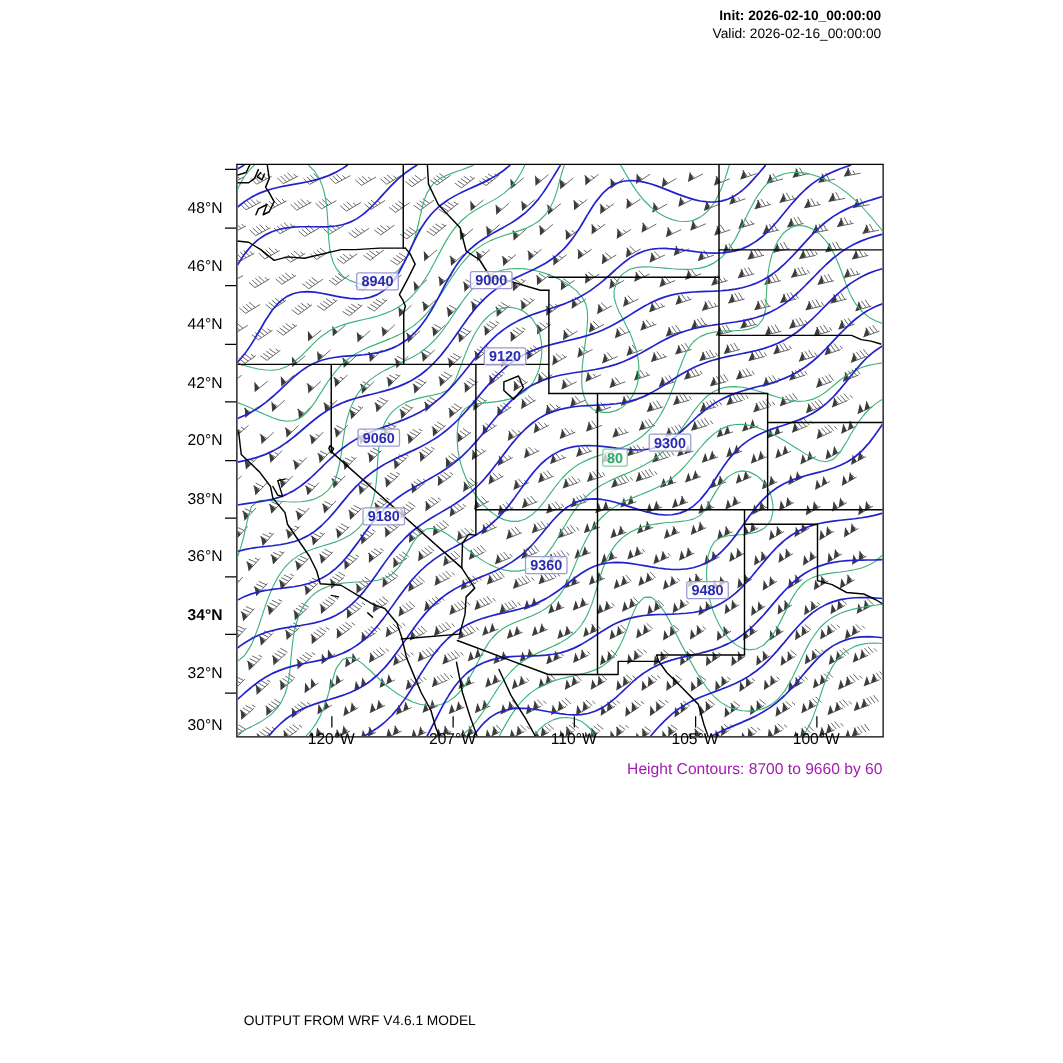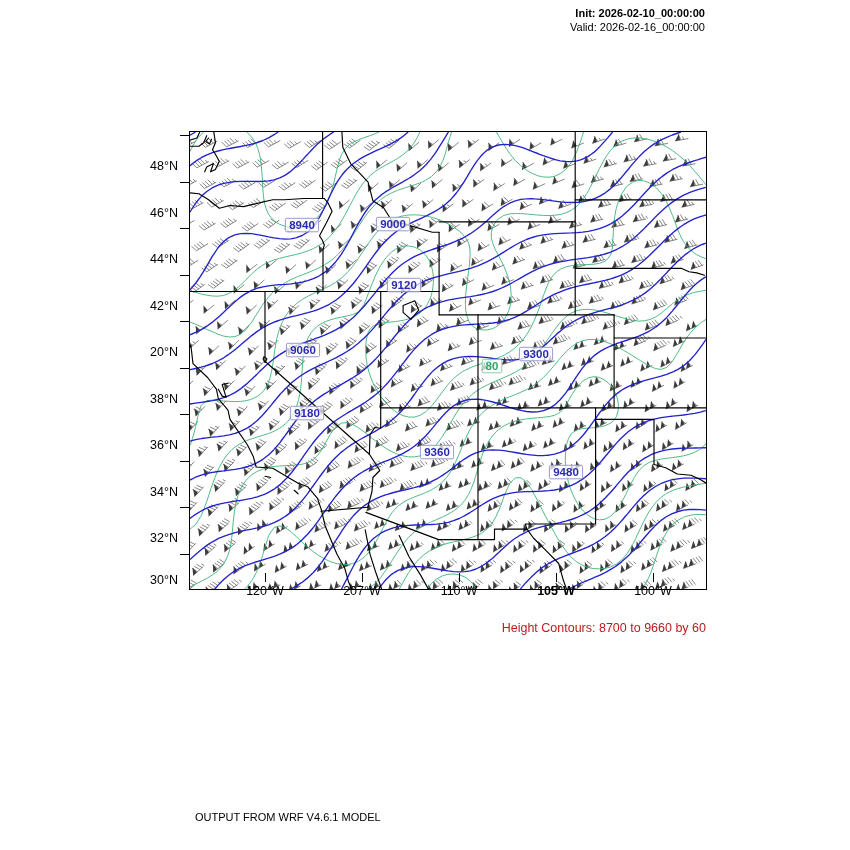--- a/index.html
+++ b/index.html
@@ -159,34 +159,34 @@
       <div class="ytick-label" style="left: 128px; top: 220px;">44°N</div>
       <div class="ytick-mark" style="left: 180px; top: 228px;"></div>
       <div class="ytick-label" style="left: 128px; top: 266.5px;">42°N</div>
       <div class="ytick-mark" style="left: 180px; top: 274.5px;"></div>
       <div class="ytick-label" style="left: 128px; top: 313px;">20°N</div>
       <div class="ytick-mark" style="left: 180px; top: 321px;"></div>
       <div class="ytick-label" style="left: 128px; top: 359.5px;">38°N</div>
       <div class="ytick-mark" style="left: 180px; top: 367.5px;"></div>
       <div class="ytick-label" style="left: 128px; top: 406px;">36°N</div>
       <div class="ytick-mark" style="left: 180px; top: 414px;"></div>
-      <div class="ytick-label" style="left: 128px; top: 452.5px;">34°N</div>
+      <div class="ytick-label" style="left: 128px; top: 452.5px; font-weight: bold;">34°N</div>
       <div class="ytick-mark" style="left: 180px; top: 460.5px;"></div>
       <div class="ytick-label" style="left: 128px; top: 499px;">32°N</div>
       <div class="ytick-mark" style="left: 180px; top: 507px;"></div>
       <div class="ytick-label" style="left: 128px; top: 541px;">30°N</div>
       <div class="ytick-mark" style="left: 180px; top: 553.5px;"></div>
       <div class="xtick-mark" style="left: 265px; top: 573px;"></div>
       <div class="xtick-label" style="left: 235px; top: 584px;">120°W</div>
       <div class="xtick-mark" style="left: 362px; top: 573px;"></div>
       <div class="xtick-label" style="left: 332px; top: 584px;">207°W</div>
       <div class="xtick-mark" style="left: 459px; top: 573px;"></div>
       <div class="xtick-label" style="left: 429px; top: 584px;">110°W</div>
       <div class="xtick-mark" style="left: 556px; top: 573px;"></div>
-      <div class="xtick-label" style="left: 526px; top: 584px; font-weight: bold;">105°W</div>
+      <div class="xtick-label" style="left: 526px; top: 584px;">105°W</div>
       <div class="xtick-mark" style="left: 653px; top: 573px;"></div>
       <div class="xtick-label" style="left: 623px; top: 584px;">100°W</div>
     </div>
 
-  <div class="note-height" style="color: #b91c1c; margin-top: 13px;">Height Contours: 8700 to 9660 by 60</div>
+  <div class="note-height" style="color: #a21caf;">Height Contours: 8700 to 9660 by 60</div>
 
   <div class="footer1">OUTPUT FROM WRF V4.6.1 MODEL</div>
 </div>
 
 </body></html>

